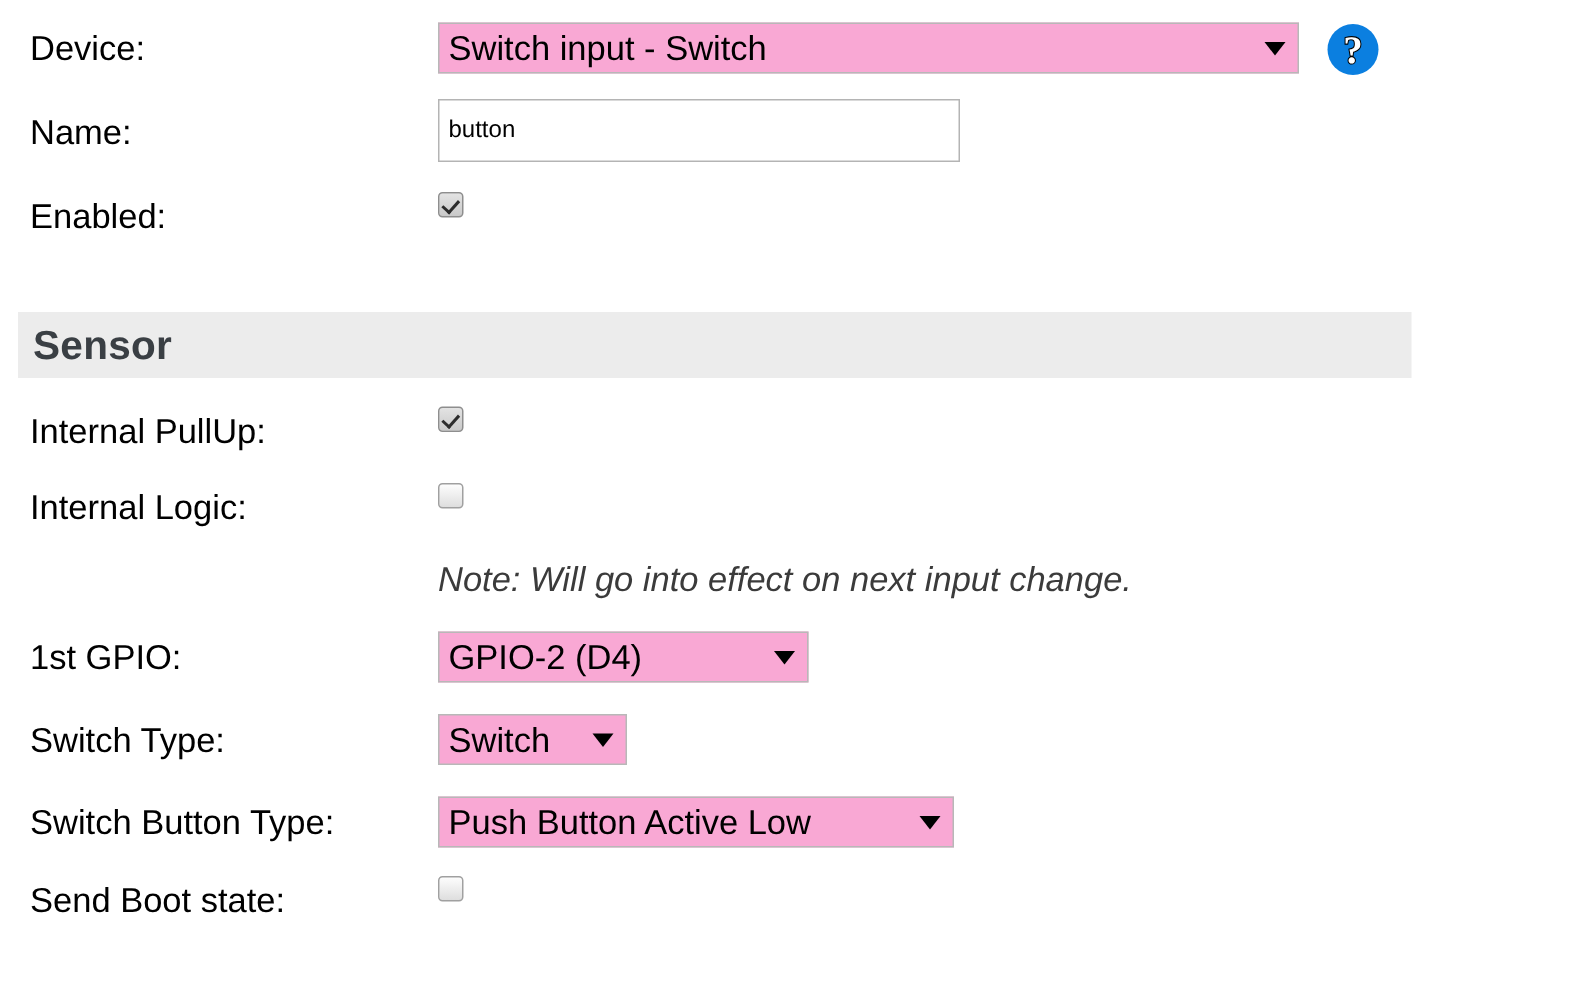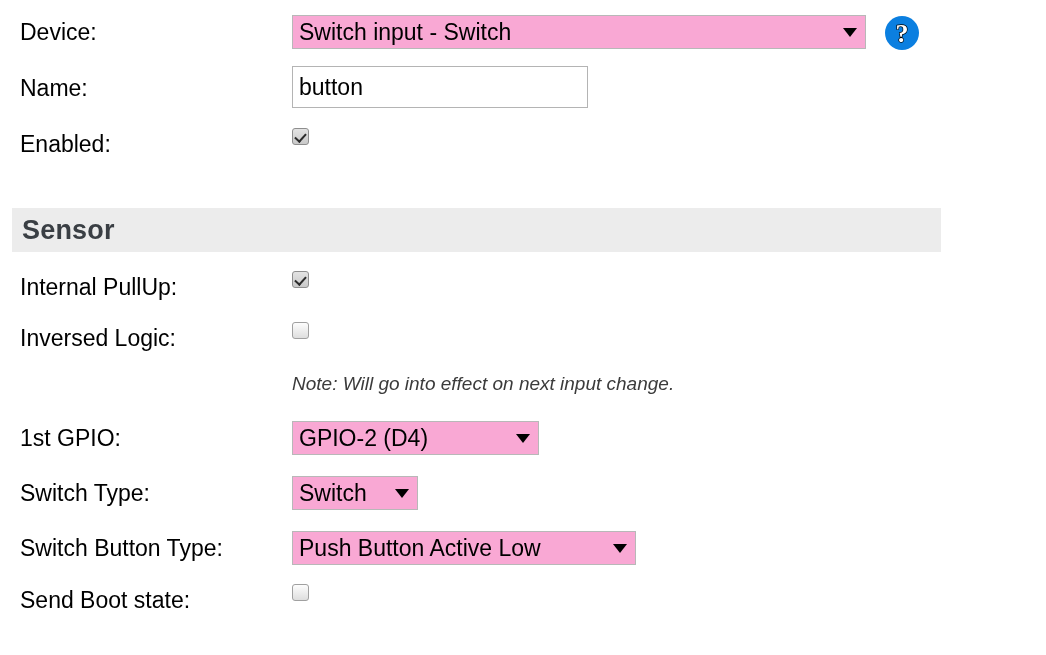--- a/index.html
+++ b/index.html
@@ -79,25 +79,25 @@
   }
 
   #device-select { width: 574px; }
   #gpio-select   { width: 247px; }
   #switchtype-select { width: 126px; }
   #switchbtn-select  { width: 344px; }
 
   
   .textinput {
     box-sizing: border-box;
-    width: 296px;
+    width: 348px;
     height: 42px;
     border: 1px solid #b4b4b4;
     background: #ffffff;
-    font-size: 23px;
+    font-size: 16px;
     line-height: 40px;
     padding: 0 6px;
     color: #000;
     font-family: "Liberation Sans", sans-serif;
     outline: none;
   }
 
   
   .checkbox {
     box-sizing: border-box;
@@ -151,21 +151,21 @@
     font-weight: bold;
     color: #3a3f44;
     letter-spacing: .2px;
   }
 
   
   .note {
     position: absolute;
     left: 292px;
     top: 373px;
-    font-size: 19px;
+    font-size: 23px;
     font-style: italic;
     color: #3b3b3b;
     white-space: nowrap;
     text-align: center;
   }
 </style>
 </head>
 <body>
 
 <div class="page">
@@ -206,21 +206,21 @@
   </div>
 
   <div class="row" style="top:265px;">
     <span class="label">Internal PullUp:</span>
     <div class="field" style="top:6px;">
       <span class="checkbox checked"></span>
     </div>
   </div>
 
   <div class="row" style="top:316px;">
-    <span class="label">Inversed Logic:</span>
+    <span class="label">Internal Logic:</span>
     <div class="field" style="top:6px;">
       <span class="checkbox"></span>
     </div>
   </div>
 
   <div class="note">Note: Will go into effect on next input change.</div>
 
   <div class="row" style="top:416px;">
     <span class="label">1st GPIO:</span>
     <div class="field" style="top:5px;">

